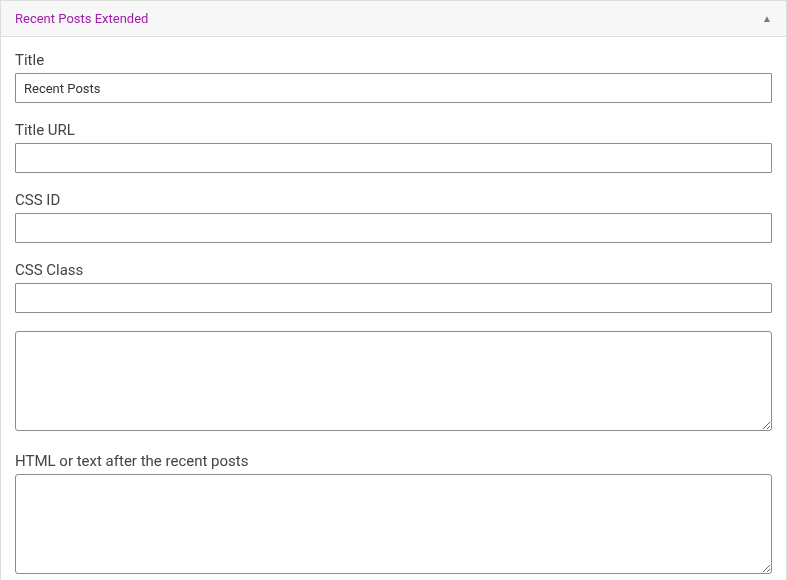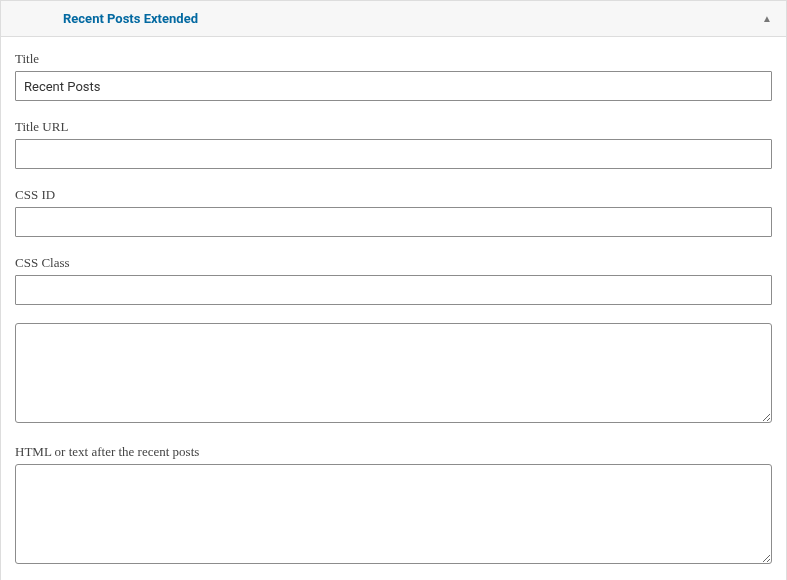--- a/index.html
+++ b/index.html
@@ -23,42 +23,40 @@
       display: flex;
       justify-content: space-between;
       align-items: center;
       padding: 10px 14px;
       background: #f7f7f7;
       border-top: 1px solid #ddd;
       border-bottom: 1px solid #ddd;
       cursor: pointer;
     }
     .widget-header-title {
-      font-weight: 700;
+      font-weight: 400;
       font-size: 13px;
-      color: #0369a1;
-      margin-left: 48px;
+      color: #a21caf;
     }
     .widget-header-toggle {
       color: #777;
       font-size: 10px;
       line-height: 1;
     }
     .widget-body {
       padding: 14px 14px 0 14px;
     }
     .form-row {
       margin-bottom: 18px;
     }
     .form-label {
       display: block;
-      font-size: 13px;
+      font-size: 15px;
       color: #444;
       margin-bottom: 4px;
-      font-family: Liberation Serif, serif;
     }
     .form-input {
       width: 100%;
       padding: 5px 8px;
       font-size: 13px;
       border: 1px solid #8c8c8c;
       border-radius: 1px;
       background: #fff;
       color: #333;
       height: 30px;

